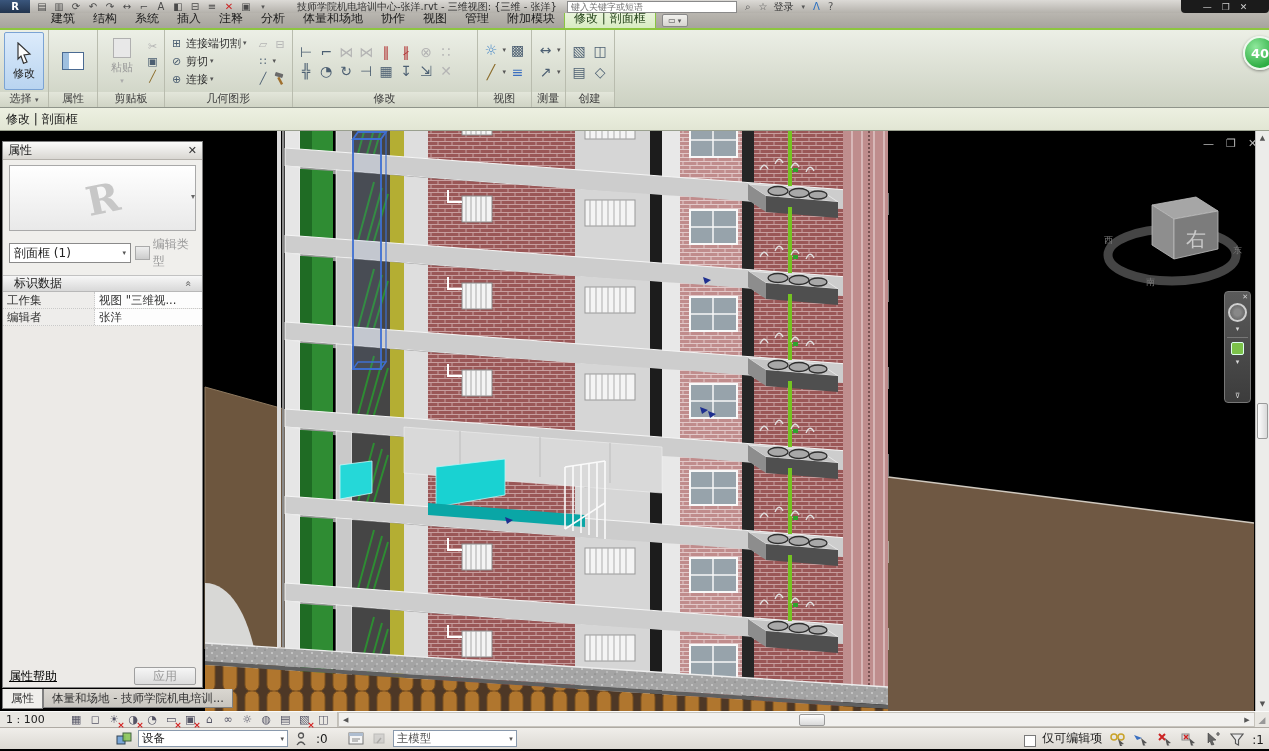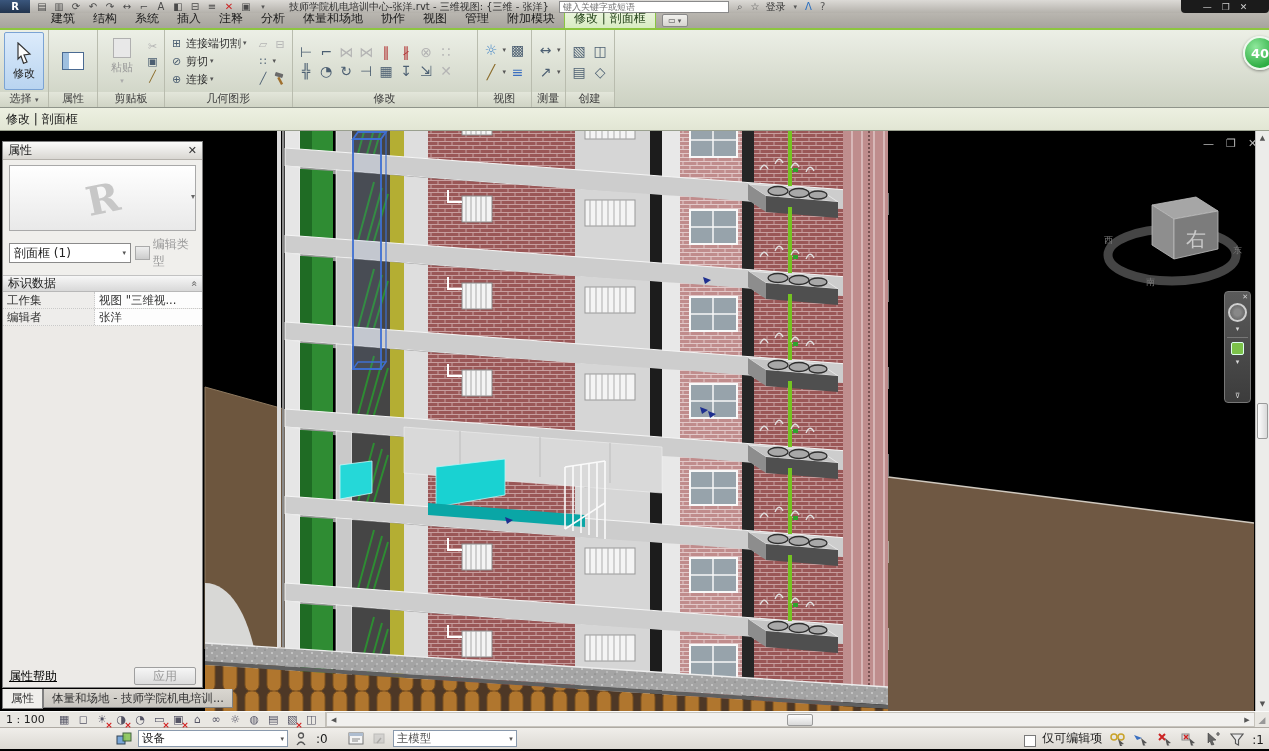--- a/index.html
+++ b/index.html
@@ -6,21 +6,21 @@
   html,body{width:1269px;height:751px;overflow:hidden}
   body{font-family:"DejaVu Sans","Liberation Sans",sans-serif;font-size:12px;background:#000;color:#222}
   #app{position:relative;width:1269px;height:751px;background:#000}
 
   
   .titlebar{height:13px;background:linear-gradient(#dcdad6,#b4b1ab);display:flex;align-items:center;overflow:hidden;position:relative}
   .appbtn{width:30px;height:13px;background:linear-gradient(#3a567c,#22344e);color:#fff;font-weight:bold;font-size:10px;display:flex;align-items:center;justify-content:center}
   .qat{display:flex;align-items:center;gap:5px;padding:0 6px;color:#4a4a4a;font-size:10px}
   .qat .q{width:12px;text-align:center}
   .qat .red{color:#c22}
-  .ttl{font-size:10px;color:#333;white-space:nowrap;margin-left:14px}
+  .ttl{font-size:10px;color:#333;white-space:nowrap;margin-left:22px}
   .searchbox{margin-left:10px;width:170px;height:12px;border:1px solid #8a8a8a;background:#fff;font-size:9px;padding:0 3px;color:#888}
   .tbar-ico{color:#555;font-size:10px;margin-left:8px}
   .signin{font-size:10px;color:#333;margin-left:6px}
   .winbtns{position:absolute;right:0;top:0;height:13px;width:88px;background:#1b1b1b;border-radius:0 0 4px 4px;display:flex;align-items:center;justify-content:center;gap:10px;color:#cfcfcf;font-size:9px}
 
   
   .tabrow{height:17px;background:linear-gradient(#b9b6b0,#a7a49d);display:flex;align-items:flex-end;padding-left:42px;border-bottom:2px solid #8dc63f}
   .rtab{padding:1px 9px 1px;font-size:12px;color:#1d1d1d;white-space:nowrap;cursor:default}
   .rtab.active{background:linear-gradient(#eef6e2,#d8ecc2);border:1px solid #89c542;border-bottom:none;border-radius:2px 2px 0 0;color:#1a3a10}
   .panelmenu{margin-left:6px;margin-bottom:1px;width:26px;height:13px;border:1px solid #888;border-radius:2px;background:linear-gradient(#f2f2ef,#d6d4cf);font-size:8px;color:#444;display:flex;align-items:center;justify-content:center;gap:2px}
@@ -68,37 +68,37 @@
   .pal-title{height:18px;background:linear-gradient(#fbfbfa,#d9d7d2);border-bottom:1px solid #b5b2ac;display:flex;align-items:center;padding:0 5px;font-size:12px;color:#1a1a1a}
   .pal-title .x{margin-left:auto;color:#333;font-size:11px}
   .pal-preview{margin:5px 6px 3px;height:66px;background:linear-gradient(#fff,#e9e9e9);border:1px solid #a9a9a9;position:relative;display:flex;align-items:center;justify-content:center}
   .pal-preview .rlogo{font-size:40px;font-weight:bold;color:#c7c7c7;transform:rotate(-12deg);font-family:"DejaVu Serif",serif}
   .pal-preview .pdd{position:absolute;right:-0px;top:26px;font-size:8px;color:#666}
   .typerow{display:flex;align-items:center;margin:2px 6px;gap:4px}
   .typesel{flex:0 0 122px;height:20px;background:#fff;border:1px solid #8a8a8a;display:flex;align-items:center;padding:0 4px;font-size:12px}
   .typesel .dd{margin-left:auto}
   .edittype{display:flex;align-items:center;gap:3px;color:#9a9a9a;font-size:12px}
   .etico{width:16px;height:14px;border:1px solid #aaa;background:linear-gradient(#eee,#ccc)}
-  .sechdr{height:17px;margin-top:3px;background:linear-gradient(#f7f7f7,#d8d8d8);border-top:1px solid #c2c2c2;border-bottom:1px solid #b8b8b8;display:flex;align-items:center;padding:0 5px;font-size:12px;color:#222}
+  .sechdr{height:17px;margin-top:3px;background:linear-gradient(#f7f7f7,#d8d8d8);border-top:1px solid #c2c2c2;border-bottom:1px solid #b8b8b8;display:flex;align-items:center;padding:0 11px;font-size:12px;color:#222}
   .sechdr .chev{margin-left:auto;color:#555;font-size:10px;transform:rotate(90deg)}
   .prow{display:flex;height:17px;border-bottom:1px dotted #c9c9c9;font-size:11.5px}
   .prow .pl{flex:0 0 92px;background:#eeedeb;padding:1px 4px;border-right:1px dotted #c9c9c9;color:#333}
   .prow .pv{flex:1;background:#fdfdfd;padding:1px 4px;color:#333;white-space:nowrap;overflow:hidden}
   .pal-fill{flex:1;background:#eceae7}
   .pal-bottom{height:22px;display:flex;align-items:center;padding:0 6px;background:#eceae7}
   .helplink{color:#000000;text-decoration:underline;font-size:12px}
   .applybtn{margin-left:auto;width:62px;height:18px;background:linear-gradient(#f6f6f6,#dcdcdc);border:1px solid #9f9f9f;border-radius:2px;color:#9a9a9a;font-size:12px;display:flex;align-items:center;justify-content:center}
   .pal-tabs{position:absolute;left:2px;top:558px;display:flex;z-index:50;font-size:11.5px}
   .ptab{height:19px;padding:1px 8px;border:1px solid #808080;border-top:none;background:linear-gradient(#dad7d1,#c8c5bf);color:#333;white-space:nowrap;display:flex;align-items:center}
   .ptab.active{background:#f0efec;border-top:none;height:20px}
 
   
   .vcrow{height:16px;background:#e9e7e2;border-top:1px solid #fbfbfa;display:flex;align-items:center}
   .vcbar{display:flex;align-items:center;gap:4px;padding:0 6px;height:100%;border-right:1px solid #c2bfb8}
-  .scaletxt{font-size:11px;color:#222;margin-right:8px;white-space:nowrap}
+  .scaletxt{font-size:11px;color:#222;margin-right:20px;white-space:nowrap}
   .vc-ic{position:relative;width:15px;height:14px;font-size:11px;color:#556;display:inline-flex;align-items:center;justify-content:center;line-height:1}
   .vc-ic.rx::after{content:"×";position:absolute;right:-3px;bottom:-3px;color:#d22020;font-size:9px;font-weight:bold}
   .hscroll{flex:1;height:100%;background:#f1f0ee;border:1px solid #c6c3bc;display:flex;align-items:center;position:relative}
   .hscroll .arr{width:14px;text-align:center;font-size:7px;color:#555}
   .hthumb{position:absolute;left:460px;width:26px;height:12px;background:linear-gradient(#fdfdfd,#d9d9d9);border:1px solid #9a9a9a;border-radius:2px}
   .grip{width:14px;color:#999;font-size:9px;text-align:center}
 
   .statusbar{height:22px;background:linear-gradient(#f0eeea,#dcd9d3);border-top:1px solid #aeaaa3;display:flex;align-items:center;padding:0 5px;gap:5px;font-size:12px;color:#1c1c1c}
   .sel-ctl{height:17px;background:#fff;border:1px solid #8a9aad;display:flex;align-items:center;padding:0 3px;font-size:11.5px;color:#222}
   .sel-ctl .dd{margin-left:auto;padding-left:6px}

